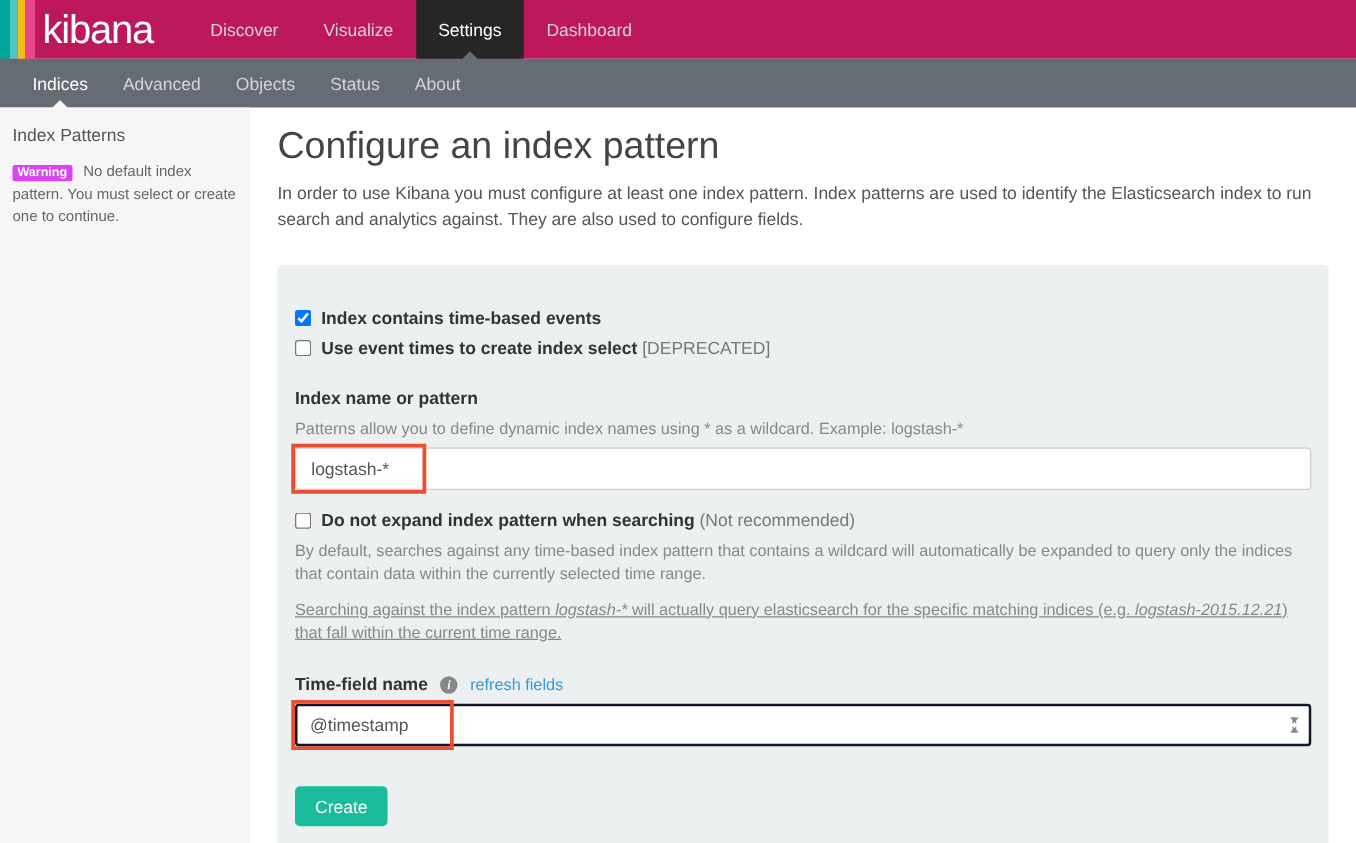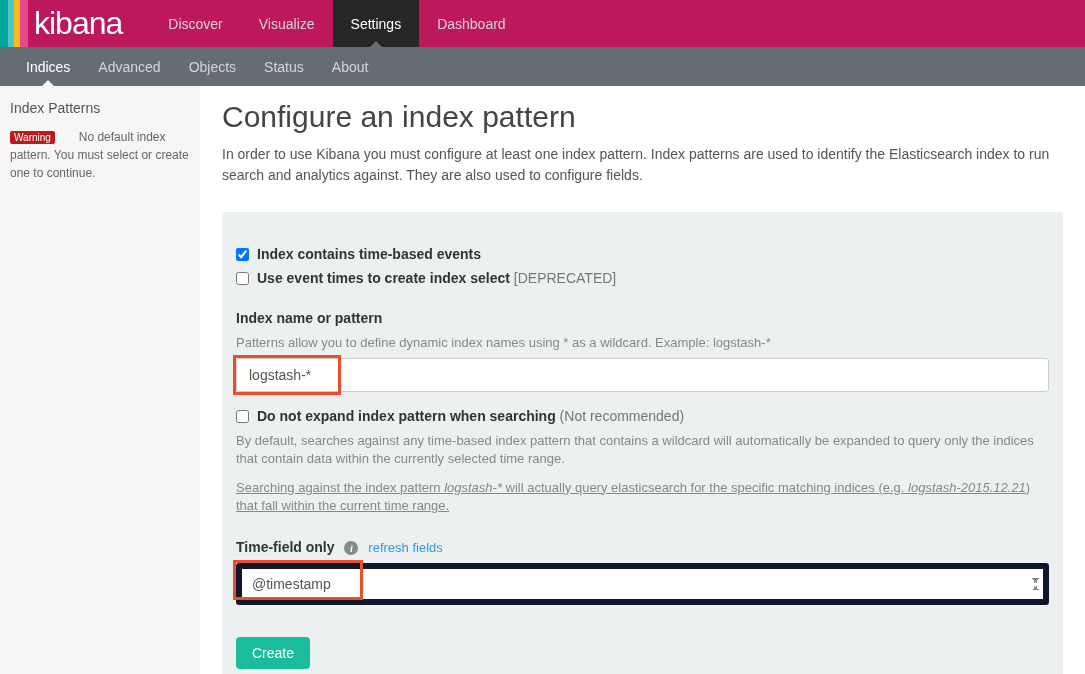--- a/index.html
+++ b/index.html
@@ -43,42 +43,42 @@
       width: 0; height: 0;
       border-left: 7px solid transparent;
       border-right: 7px solid transparent;
       border-bottom: 7px solid #f6f6f6;
     }
 
     
     .body-wrap { display: flex; }
     .sidebar { width: 200px; background: #f6f6f6; padding: 14px 10px; min-height: 587px; }
     .sidebar-title { font-size: 14px; color: #555; margin-bottom: 12px; }
-    .warning-badge { background: #b91c1c; color: #fff; font-size: 10px; padding: 1px 4px; border-radius: 2px; font-weight: normal; display: inline-block; margin-right: 20px; vertical-align: baseline; }
+    .warning-badge { background: #d946ef; color: #fff; font-size: 10px; padding: 1px 4px; border-radius: 2px; font-weight: bold; display: inline-block; margin-right: 5px; vertical-align: baseline; }
     .warning-text { font-size: 12px; color: #666; line-height: 1.5; }
     
     .main { flex: 1; padding: 14px 22px 30px 22px; }
     .page-title { font-size: 30px; color: #444; font-weight: 400; margin-bottom: 10px; }
     .page-desc { font-size: 14px; color: #555; line-height: 1.5; margin-bottom: 26px; }
     
     .config-panel { background: #ecf0f1; border-radius: 4px; padding: 34px 14px 22px 14px; }
     
     .form-row { margin-bottom: 16px; }
     .checkbox-row { display: flex; align-items: center; margin-bottom: 8px; }
     .checkbox-row input[type="checkbox"] { margin-right: 8px; width: 13px; height: 13px; }
     .checkbox-row label { font-weight: bold; font-size: 14px; color: #333; }
     .checkbox-row .deprecated { color: #777; font-weight: normal; }
     .checkbox-row .not-rec { color: #777; font-weight: normal; }
     
     .field-label { font-weight: bold; font-size: 14px; color: #333; margin-bottom: 8px; display: block; }
     .field-hint { font-size: 13px; color: #888; margin-bottom: 6px; line-height: 1.4; }
     .field-hint .italic { font-style: italic; }
     
     .text-input { width: 100%; padding: 8px 12px; font-size: 14px; border: 1px solid #ccc; border-radius: 3px; background: #fff; color: #555; }
-    .select-input { width: 100%; padding: 7px 10px; font-size: 14px; border: 6px solid #0f172a; border-radius: 3px; background: #fff; color: #555; appearance: none; -webkit-appearance: none; }
+    .select-input { width: 100%; padding: 7px 10px; font-size: 14px; border: 2px solid #0f172a; border-radius: 3px; background: #fff; color: #555; appearance: none; -webkit-appearance: none; }
     .select-wrap { position: relative; }
     .select-wrap::after {
       content: "";
       position: absolute;
       right: 10px;
       top: 50%;
       transform: translateY(-50%);
       width: 7px; height: 12px;
       background: linear-gradient(45deg, transparent 50%, #888 50%) no-repeat top left / 5px 5px,
                   linear-gradient(-45deg, transparent 50%, #888 50%) no-repeat top right / 5px 5px,
@@ -189,21 +189,21 @@
         </label>
       </div>
 
       <div class="field-hint" style="margin-top:8px;">By default, searches against any time-based index pattern that contains a wildcard will automatically be expanded to query only the indices that contain data within the currently selected time range.</div>
       <div class="field-hint" style="margin-top:10px;text-decoration:underline;">
         <span>Searching against the index pattern </span><span class="italic">logstash-*</span><span> will actually query elasticsearch for the specific matching indices (e.g. </span><span class="italic">logstash-2015.12.21</span><span>) that fall within the current time range.</span>
       </div>
 
       <div class="form-row mt-24">
         <label class="field-label">
-          <span>Time-field only</span>
+          <span>Time-field name</span>
           <span class="info-circle">i</span>
           <a class="refresh-link">refresh fields</a>
         </label>
         <div class="highlight-input-wrap">
           <div class="select-wrap">
             <select class="select-input">
               <option>@timestamp</option>
             </select>
           </div>
           <div class="highlight-overlay" style="left:-3px; top:-3px; width:130px; height:40px;"></div>

